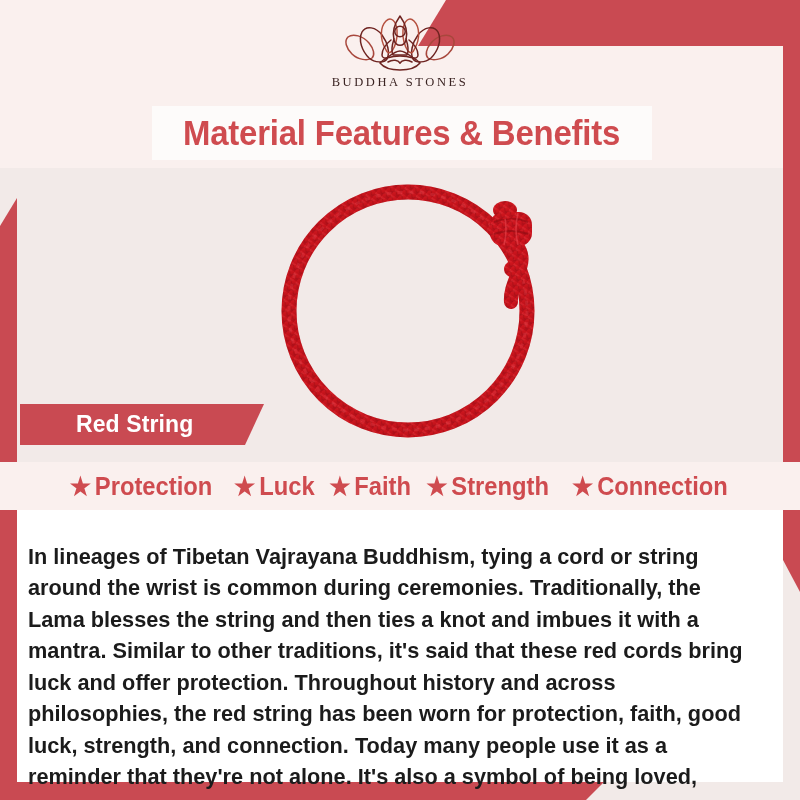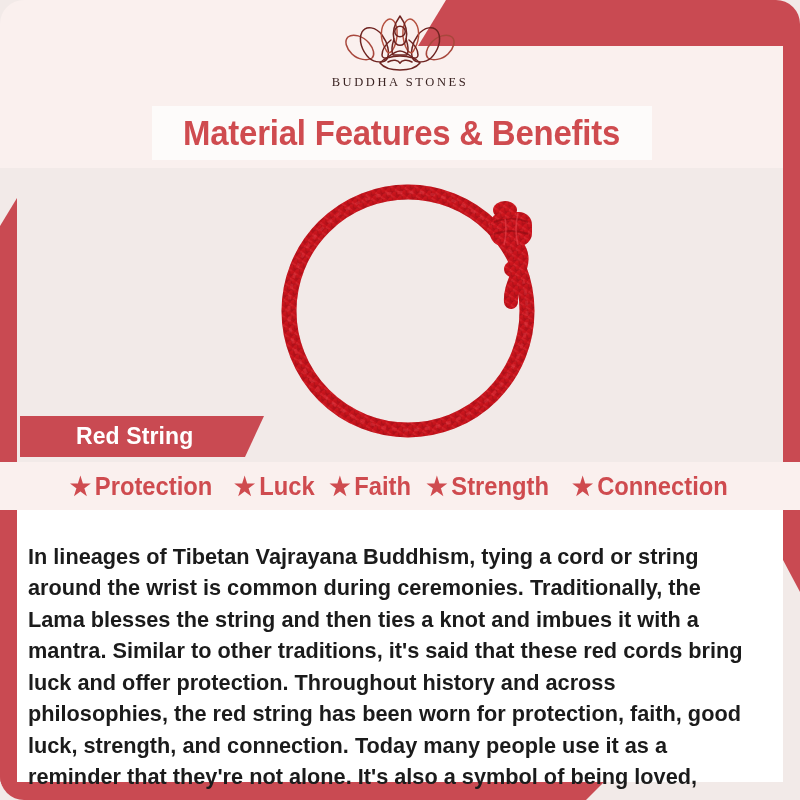--- a/index.html
+++ b/index.html
@@ -2,21 +2,21 @@
 <html><head>
 <meta charset="utf-8">
 <style>
   html,body{margin:0;padding:0;}
   body{
     width:800px;height:800px;overflow:hidden;position:relative;
     background:#f2eae8;
     font-family:"Liberation Sans",sans-serif;
     -webkit-font-smoothing:antialiased;
   }
-  #stage{position:absolute;inset:0;width:800px;height:800px;overflow:hidden;border-radius:24px;}
+  #stage{position:absolute;inset:0;width:800px;height:800px;overflow:hidden;}
 
   
   .bg-top{position:absolute;left:0;top:0;width:800px;height:168px;background:#faf0ee;}
   .bg-mid{position:absolute;left:0;top:168px;width:800px;height:300px;background:#f2eae8;}
 
   
   .deco{position:absolute;background:#c94a52;}
   .deco-top-right{
     left:418px;top:0;width:382px;height:46px;
     clip-path:polygon(28px 0, 382px 0, 382px 46px, 0 46px);
@@ -56,21 +56,21 @@
     transform:scaleX(0.94);transform-origin:center;
     white-space:nowrap;letter-spacing:-0.2px;
   }
 
   
   .product{position:absolute;left:262px;top:172px;width:300px;height:268px;}
   .product svg{display:block;width:300px;height:268px;}
 
   
   .rs-banner{
-    position:absolute;left:20px;top:416px;width:244px;height:41px;
+    position:absolute;left:20px;top:404px;width:244px;height:41px;
     background:#c94a52;
     clip-path:polygon(0 0, 244px 0, 225px 41px, 0 41px);
     display:flex;align-items:center;
   }
   .rs-label{
     color:#ffffff;font-size:23px;font-weight:bold;
     font-family:"Liberation Sans Narrow","Liberation Sans",sans-serif;
     margin-left:56px;white-space:nowrap;letter-spacing:0.1px;
   }
 

